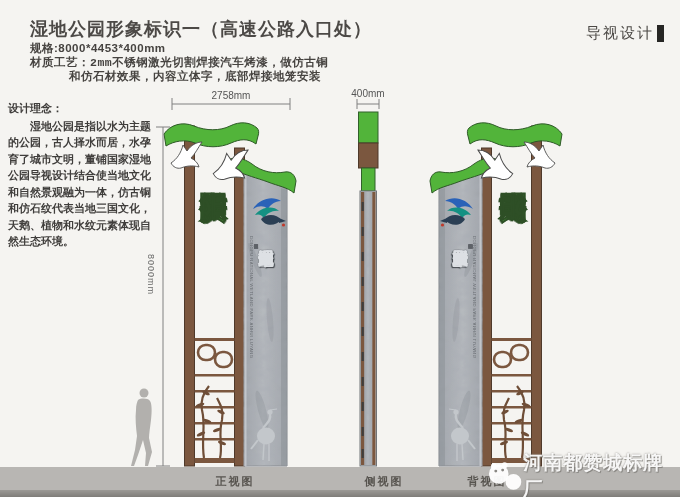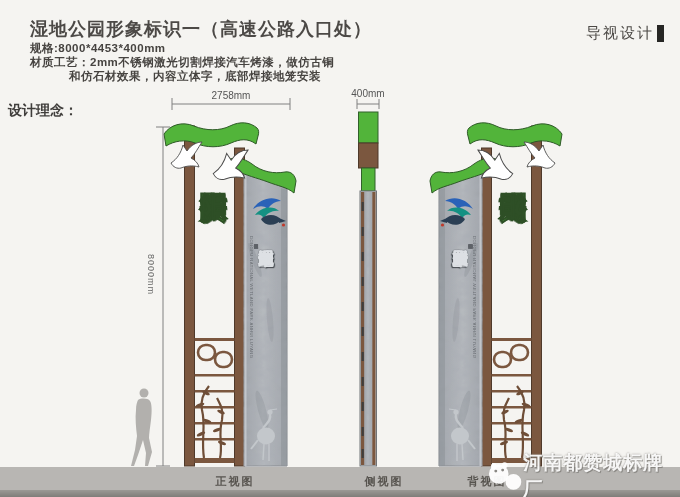--- a/index.html
+++ b/index.html
@@ -2,26 +2,26 @@
 <html><head>
 <meta charset="utf-8">
 <style>
   html,body{margin:0;padding:0;}
   body{font-family:"Liberation Sans","DejaVu Sans",sans-serif;background:#e9e8e6;}
   #stage{position:relative;width:680px;height:497px;background:#f5f4f1;overflow:hidden;margin:0 auto;}
   .abs{position:absolute;}
   
   .title{left:30px;top:17px;font-size:18px;font-weight:bold;color:#4c4946;letter-spacing:1px;}
   .spec{left:30px;top:41px;font-size:11.5px;font-weight:bold;color:#464340;letter-spacing:.5px;}
-  .mat1{left:30px;top:55px;font-size:11.5px;font-weight:bold;color:#464340;letter-spacing:.5px;}
+  .mat1{left:30px;top:55px;font-size:11.5px;font-weight:bold;color:#464340;letter-spacing:.5px;font-family:Liberation Mono, monospace;}
   .mat2{left:69px;top:69px;font-size:11.5px;font-weight:bold;color:#464340;letter-spacing:.5px;}
   .corner{right:16px;top:24px;font-size:15px;font-weight:normal;color:#4c4946;letter-spacing:2px;display:flex;align-items:center;}
   .corner-bar{display:inline-block;width:7px;height:17px;background:#262624;margin-left:3px;}
   
-  .concept{left:8px;top:100px;width:148px;color:#403e3c;font-size:14px;line-height:1.5;font-weight:bold;}
+  .concept{left:8px;top:100px;width:148px;color:#403e3c;font-size:11px;line-height:1.5;font-weight:bold;}
   .concept .body{text-indent:2em;margin-top:1px;}
   
   .vtext{writing-mode:vertical-rl;text-orientation:upright;}
   .region-text{top:170px;width:30px;height:160px;font-size:28px;line-height:30px;font-weight:bold;
     color:#4cb23c;-webkit-text-stroke:1px #2e4f26;text-shadow:1px 1px 0 rgba(40,70,35,.55);}
   .park-name{top:238px;width:18px;height:160px;font-size:15.5px;line-height:18px;font-weight:bold;
     color:#dde0e4;text-shadow:0 0 1px #55595e,1px 1px 1px #4a4e53;}
   .park-en{top:236px;width:7px;height:160px;font-size:4.2px;letter-spacing:.4px;color:#6a6e73;
     writing-mode:vertical-rl;text-orientation:sideways;}
   .park-small{top:240px;width:6px;height:130px;font-size:4.6px;line-height:5px;color:#5f6368;}
@@ -172,20 +172,21 @@
   <div class="abs spec">规格:8000*4453*400mm</div>
   <div class="abs mat1">材质工艺：2mm不锈钢激光切割焊接汽车烤漆，做仿古铜</div>
   <div class="abs mat2">和仿石材效果，内容立体字，底部焊接地笼安装</div>
   <div class="abs corner">
     <span>导视设计</span>
     <span class="corner-bar"></span>
   </div>
 
   <div class="abs concept">
     <div>设计理念：</div>
+    <div class="body">湿地公园是指以水为主题的公园，古人择水而居，水孕育了城市文明，董铺国家湿地公园导视设计结合使当地文化和自然景观融为一体，仿古铜和仿石纹代表当地三国文化，天鹅、植物和水纹元素体现自然生态环境。</div>
   </div>
 
   <div class="abs vtext region-text" style="left:198px">安徽庐阳</div>
   <div class="abs vtext park-name" style="left:257px">董铺国家湿地公园</div>
   <div class="abs park-en" style="left:247px">DONGPU NATIONAL WETLAND PARK ANHUI LUYANG</div>
   <div class="abs vtext park-small" style="left:252.5px">安徽庐阳董铺国家湿地公园</div>
 
   <div class="abs vtext region-text mirror" style="left:498px">安徽庐阳</div>
   <div class="abs vtext park-name mirror" style="left:451px">董铺国家湿地公园</div>
   <div class="abs park-en mirror" style="left:472px">DONGPU NATIONAL WETLAND PARK ANHUI LUYANG</div>

